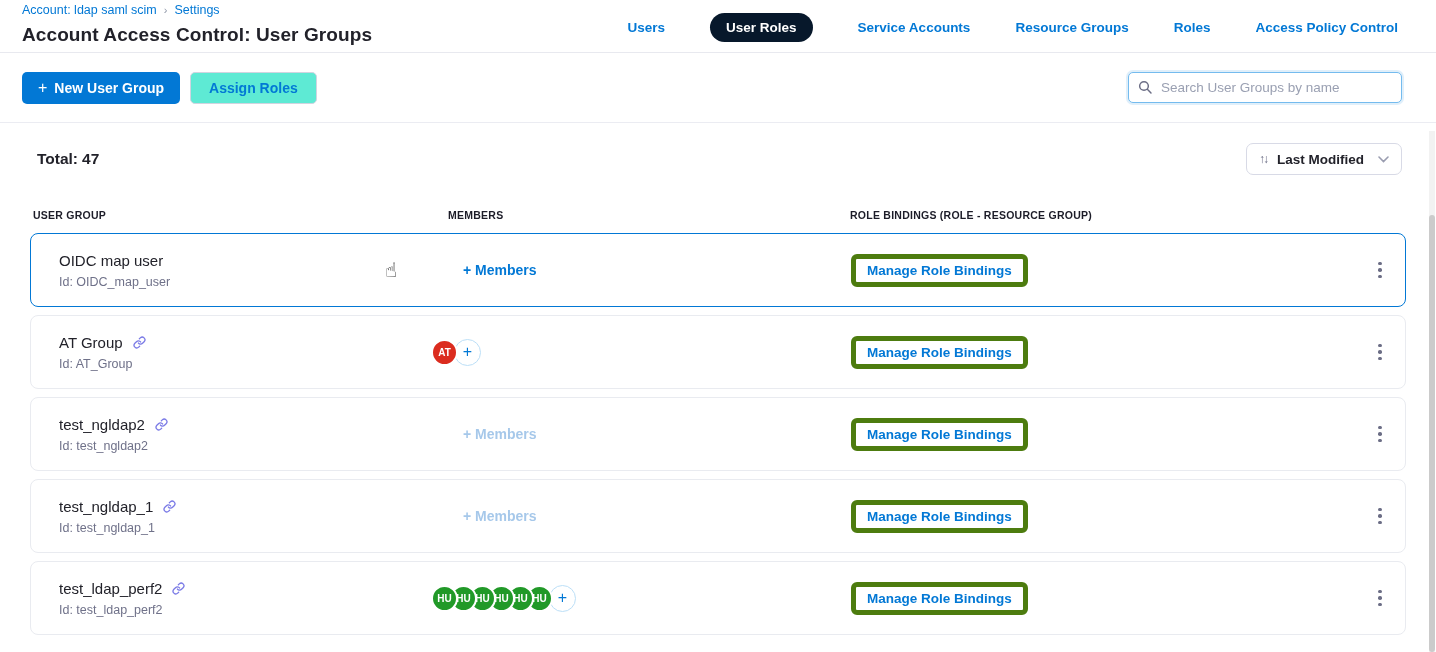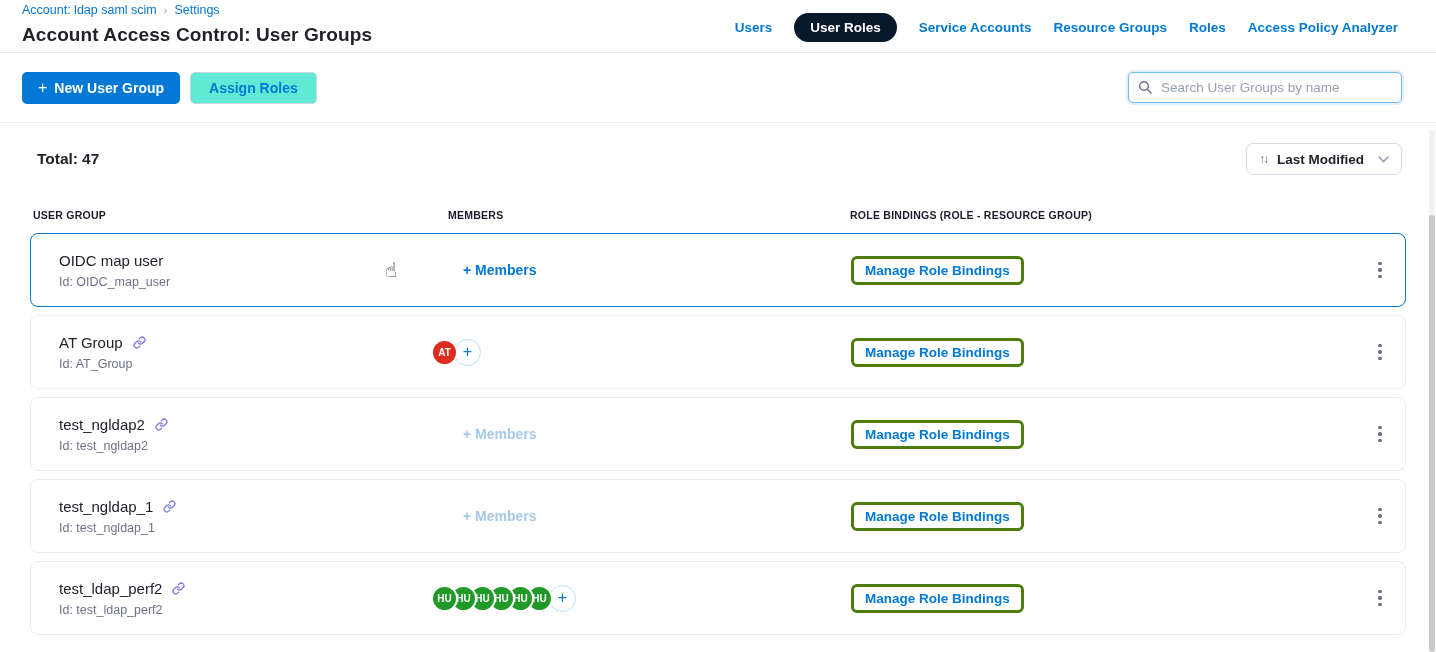--- a/index.html
+++ b/index.html
@@ -7,21 +7,21 @@
     font-family:"Liberation Sans","DejaVu Sans",sans-serif; color:#22222a; }
 
   
   .page-header { height:53px; border-bottom:1px solid #e8e9ef; display:flex;
     align-items:flex-start; padding:0 38px 0 22px; }
   .title-block { padding-top:3px; }
   .breadcrumb { font-size:12.5px; display:flex; gap:7px; align-items:center; }
   .breadcrumb a { color:#0278d5; text-decoration:none; cursor:pointer; }
   .crumb-sep { color:#8f97a8; font-size:11px; }
   .page-title { font-size:19px; font-weight:700; margin-top:7px; letter-spacing:.1px; }
-  .top-nav { margin-left:auto; display:flex; align-items:center; gap:22px; padding-top:13px; }
+  .top-nav { margin-left:auto; display:flex; align-items:center; gap:45px; padding-top:13px; }
   .nav-item { font-size:13.5px; font-weight:600; color:#0278d5; cursor:pointer; white-space:nowrap; }
   .nav-item.active { background:#07182b; color:#fff; padding:7px 16px; border-radius:999px; }
 
   
   .toolbar { height:70px; border-bottom:1px solid #ebecf2; display:flex;
     align-items:center; padding:0 34px 0 22px; }
   .btn-primary { background:#0278d5; color:#fff; border:none; border-radius:5px;
     height:32px; padding:0 16px; font-size:14px; font-weight:700; cursor:pointer;
     display:flex; align-items:center; gap:7px; font-family:inherit; }
   .btn-primary .plus { font-size:16px; font-weight:400; }
@@ -70,21 +70,21 @@
   .avatar { width:27px; height:27px; border-radius:50%; color:#fff; font-weight:700;
     font-size:10px; display:flex; align-items:center; justify-content:center;
     border:2px solid #fff; margin-left:-8px; position:relative; }
   .avatar:first-child { margin-left:0; }
   .plus-btn { width:27px; height:27px; border-radius:50%; background:#fff;
     border:1px solid #bcdff7; color:#0278d5; font-size:16px; line-height:1;
     display:flex; align-items:center; justify-content:center; margin-left:-4px;
     cursor:pointer; font-family:inherit; }
 
   .cell-role { padding-left:170px; }
-  .manage-btn { background:#fff; border:3px solid #4d7c0f; color:#0278d5; border-radius:6px;
+  .manage-btn { background:#fff; border:5px solid #4d7c0f; color:#0278d5; border-radius:6px;
     font-size:13.5px; font-weight:700; padding:4px 11px; cursor:pointer; font-family:inherit; }
 
   .cell-menu { display:flex; justify-content:center; }
   .kebab { display:flex; flex-direction:column; gap:3px; padding:6px; cursor:pointer; }
   .kebab i { width:3.5px; height:3.5px; border-radius:50%; background:#6b6d85; }
 
   
   .cursor-overlay { position:absolute; left:385px; top:258px; font-size:20px; color:#2b2b2b;
     font-family:"DejaVu Sans",sans-serif; pointer-events:none; text-shadow:0 0 2px #fff; }
   .scrollbar-track { position:absolute; right:1px; top:131px; bottom:0; width:6px; background:#f2f2f2; }
@@ -102,21 +102,21 @@
       <a>Settings</a>
     </div>
     <div class="page-title">Account Access Control: User Groups</div>
   </div>
   <div class="top-nav">
       <div class="nav-item">Users</div>
       <div class="nav-item active">User Roles</div>
       <div class="nav-item">Service Accounts</div>
       <div class="nav-item">Resource Groups</div>
       <div class="nav-item">Roles</div>
-      <div class="nav-item">Access Policy Analyzer</div>
+      <div class="nav-item">Access Policy Control</div>
     </div>
 </div>
 
 <div class="toolbar">
   <button class="btn-primary">
     <span class="plus">+</span>
     <span>New User Group</span>
   </button>
   <button class="btn-secondary">Assign Roles</button>
   <div class="search-wrap">

